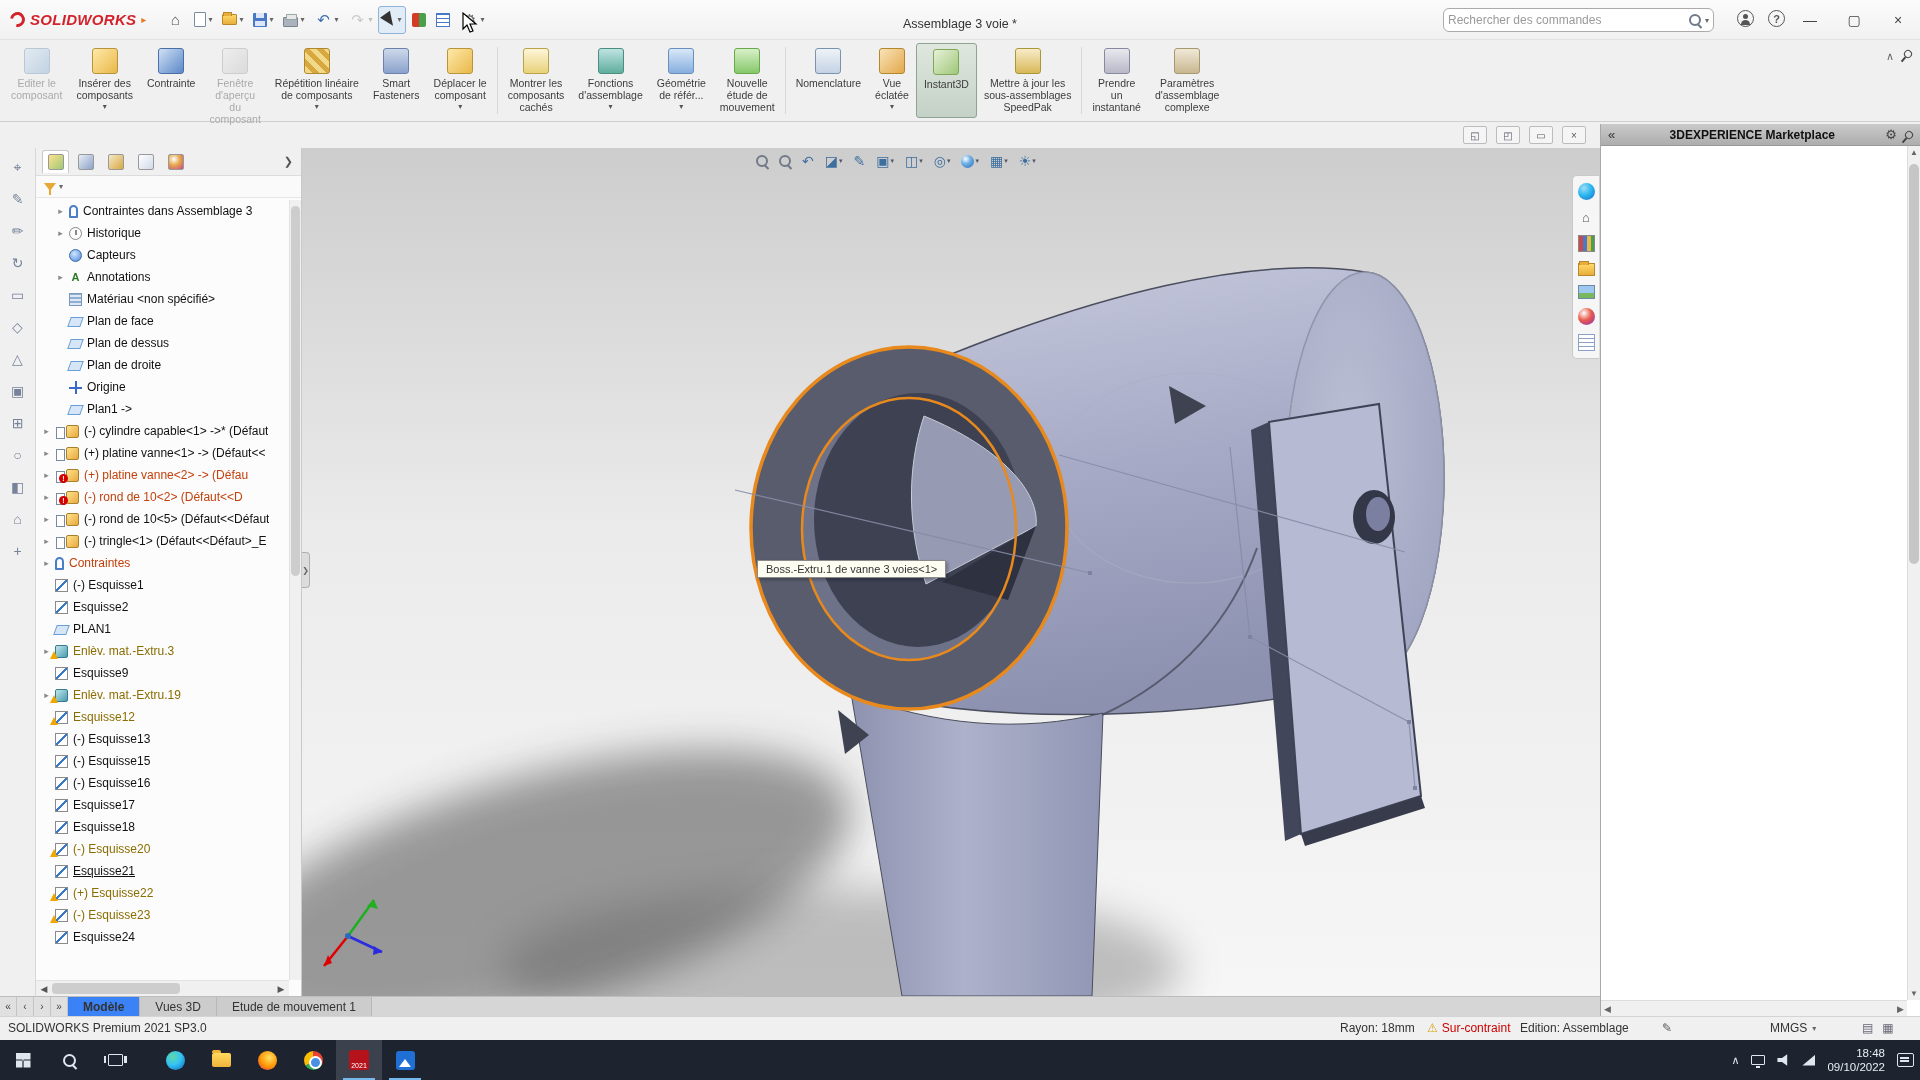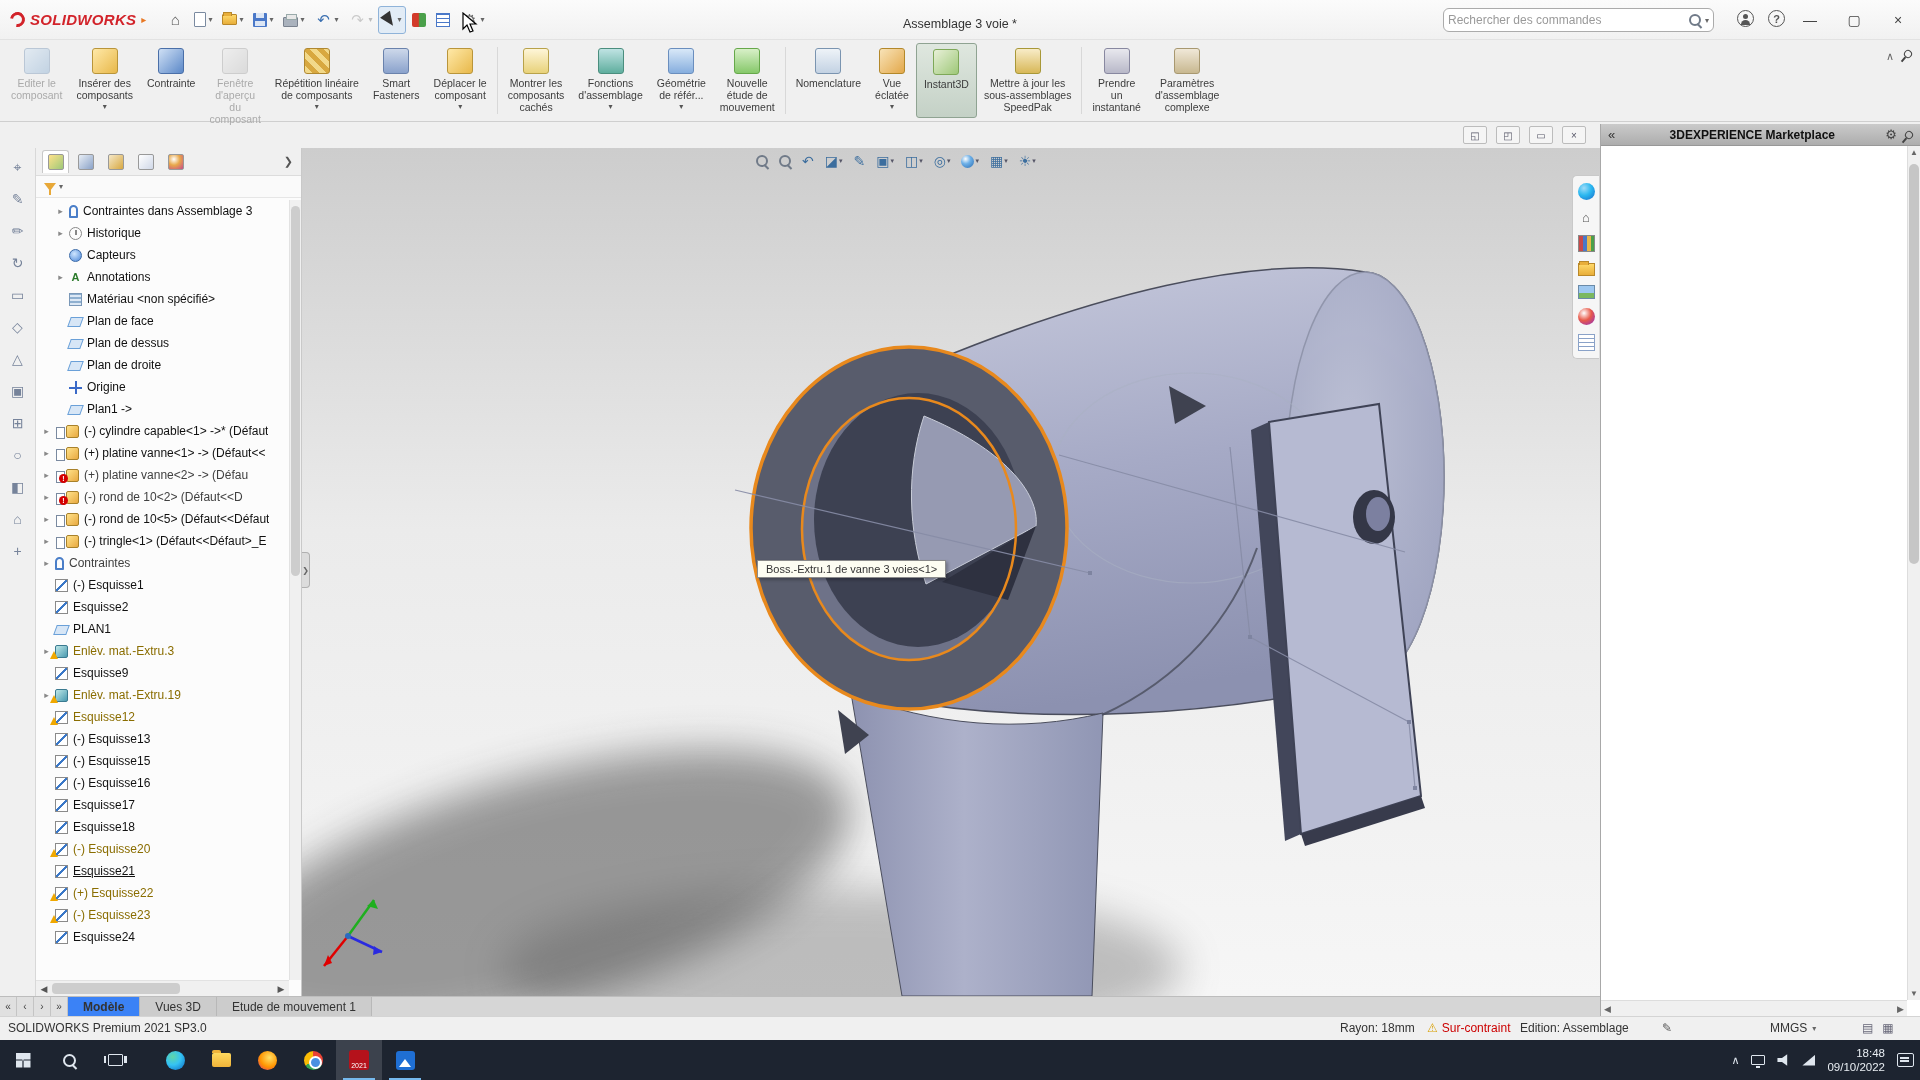--- a/index.html
+++ b/index.html
@@ -101,21 +101,21 @@
   .tti-display{background:radial-gradient(circle at 35% 30%,#fff,#e8a84a 45%,#c84a8a)}
   .ttab-chevron{margin-left:auto;margin-right:8px;color:#555;font-size:11px}
   .filter-row{height:22px;display:flex;align-items:center;padding:0 8px;border-bottom:1px solid #e6e6e6;background:#fafafa}
   .funnel{width:0;height:0;border-left:6px solid transparent;border-right:6px solid transparent;border-top:8px solid #e8a838;position:relative}
   .funnel::after{content:'';position:absolute;left:-1px;top:-2px;width:2px;height:6px;background:#e8a838}
   .filter-caret{font-size:8px;color:#666;margin-left:3px}
   .tree-scroll{position:absolute;top:52px;bottom:16px;left:0;right:12px;overflow:hidden}
   .trow{height:22px;display:flex;align-items:center;white-space:nowrap;overflow:hidden;font-size:12px;color:#111}
   .tarrow{width:13px;font-size:9px;color:#888;flex:none;text-align:center}
   .tlabel{margin-left:5px;overflow:hidden}
-  .trow.red .tlabel{color:#404040}
+  .trow.red .tlabel{color:#c2410c}
   .trow.warn .tlabel{color:#8a6d00}
   .ti{width:13px;height:13px;flex:none;position:relative;display:inline-block;margin-left:2px}
   .ti-part{background:linear-gradient(135deg,#ffe28a,#e8a940);border:1px solid #a8812a;border-radius:2px;margin-left:13px}
   .ti-part::before{content:'';position:absolute;left:-11px;top:1px;width:7px;height:10px;background:#fff;border:1px solid #7a8aa0}
   .ti-sketch{background:#fff;border:1px solid #8a8a8a}
   .ti-sketch::after{content:'';position:absolute;inset:0;background:linear-gradient(135deg,transparent 44%,#3a78c8 44%,#3a78c8 58%,transparent 58%)}
   .ti-plane,.ti-plane3{background:rgba(170,205,240,.45);border:1px solid #6aa0d8;transform:skewX(-20deg);height:10px;margin-top:1px}
   .ti-origin::before{content:'';position:absolute;left:6px;top:0;width:2px;height:13px;background:#3a6ac8}
   .ti-origin::after{content:'';position:absolute;left:0;top:6px;width:13px;height:2px;background:#3a6ac8}
   .ti-mates{border:2px solid #4a7ec8;border-radius:5px 5px 1px 1px;width:9px;height:13px}

